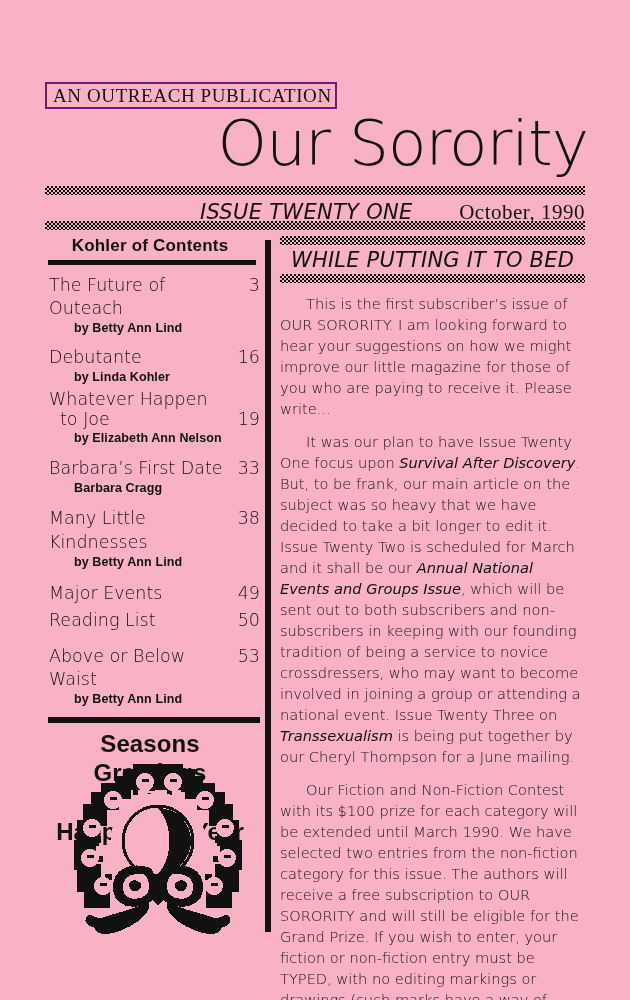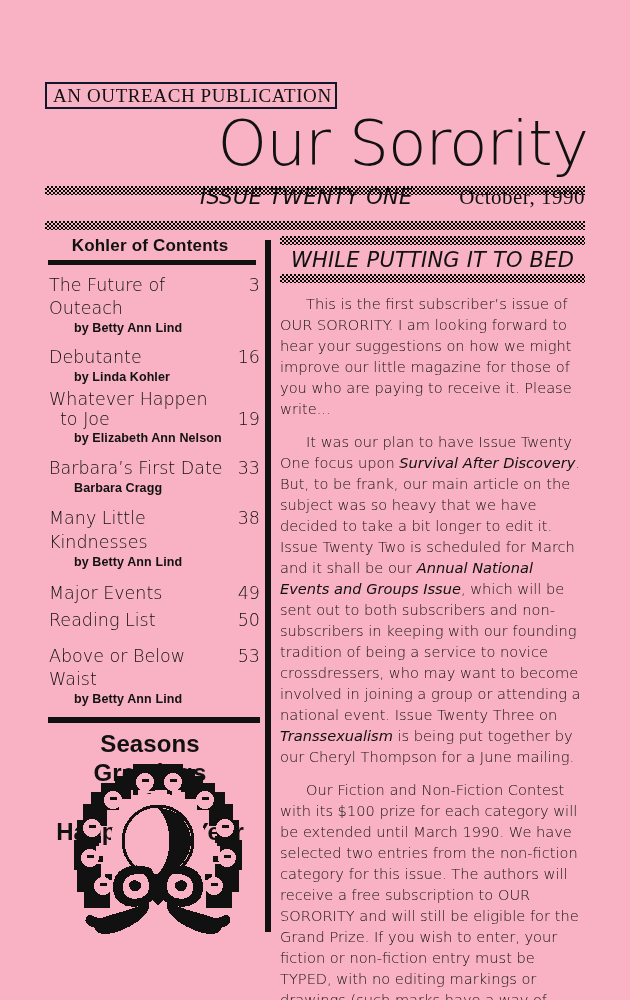--- a/index.html
+++ b/index.html
@@ -32,21 +32,21 @@
     left: 0; top: 0;
     width: 630px; height: 1000px;
   }
 
   .outreach-box {
     position: absolute;
     left: 45px;
     top: 82px;
     width: 292px;
     height: 27px;
-    border: 2px solid #0f172a;
+    border: 2px solid #701a75;
     box-sizing: border-box;
     display: flex;
     align-items: center;
     padding-left: 6px;
   }
   .outreach-box .inner {
     font-family: "Liberation Serif", serif;
     font-size: 19px;
     letter-spacing: 0.6px;
     white-space: nowrap;
@@ -77,21 +77,21 @@
     position: absolute;
     left: 45px;
     top: 221px;
     width: 540px;
     height: 9px;
   }
 
   .issue-line {
     position: absolute;
     left: 45px;
-    top: 185px;
+    top: 200px;
     width: 540px;
     height: 24px;
     display: flex;
     align-items: center;
     text-align: center;
   }
   .issue-label {
     position: absolute;
     left: 155px;
     font-style: italic;

